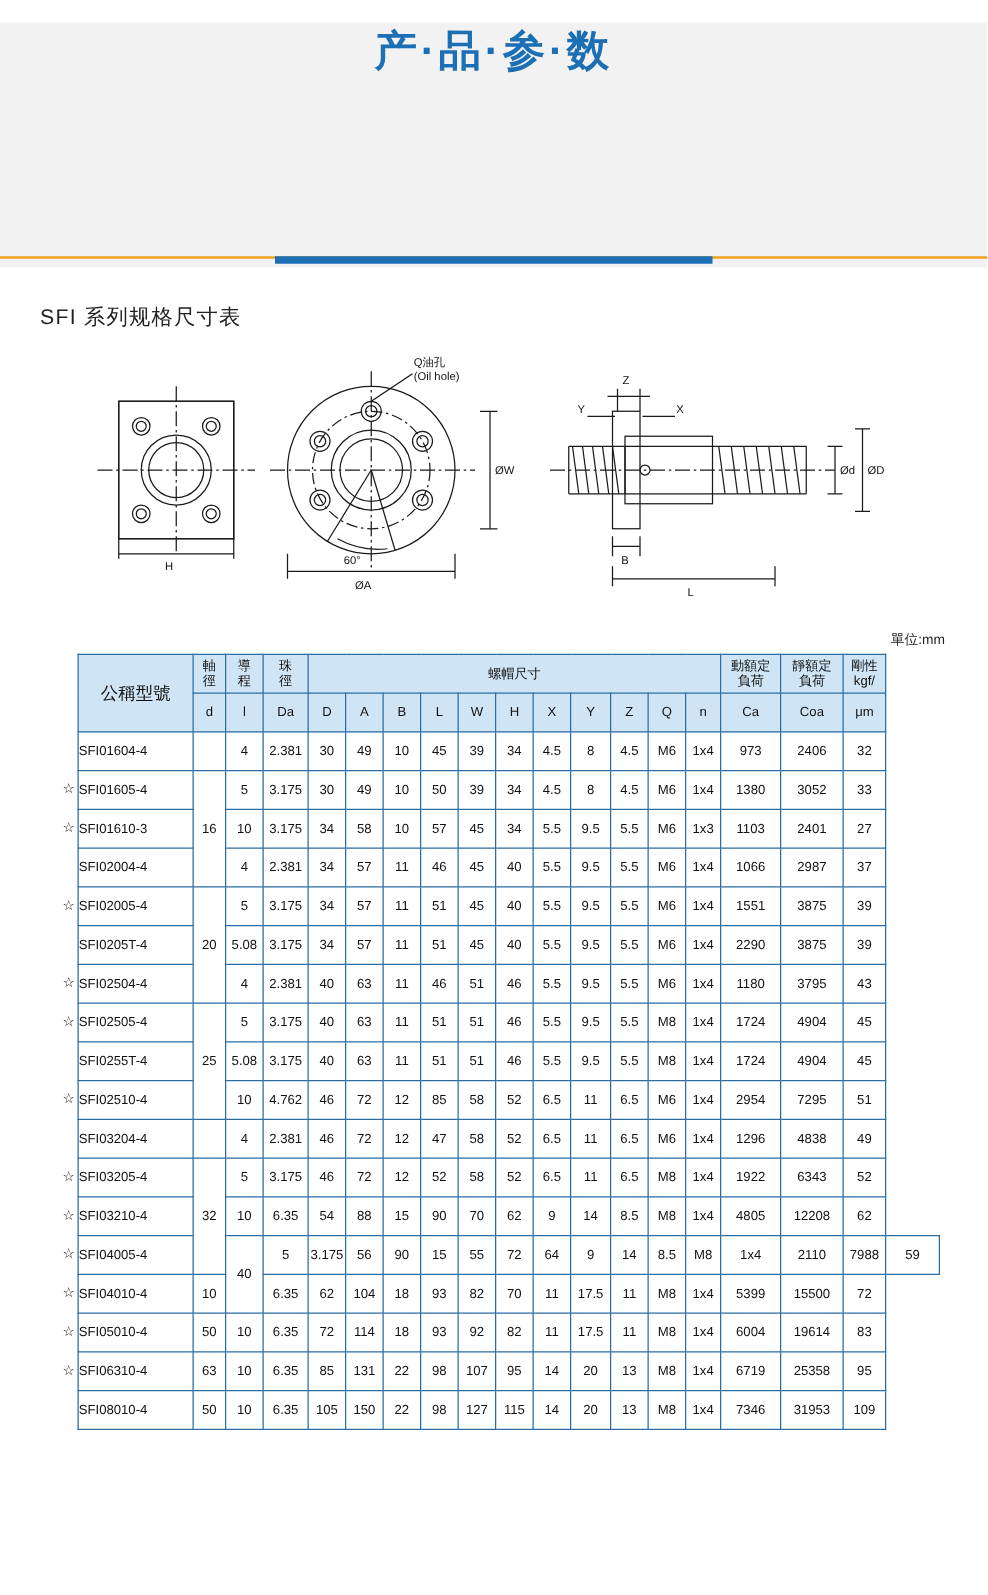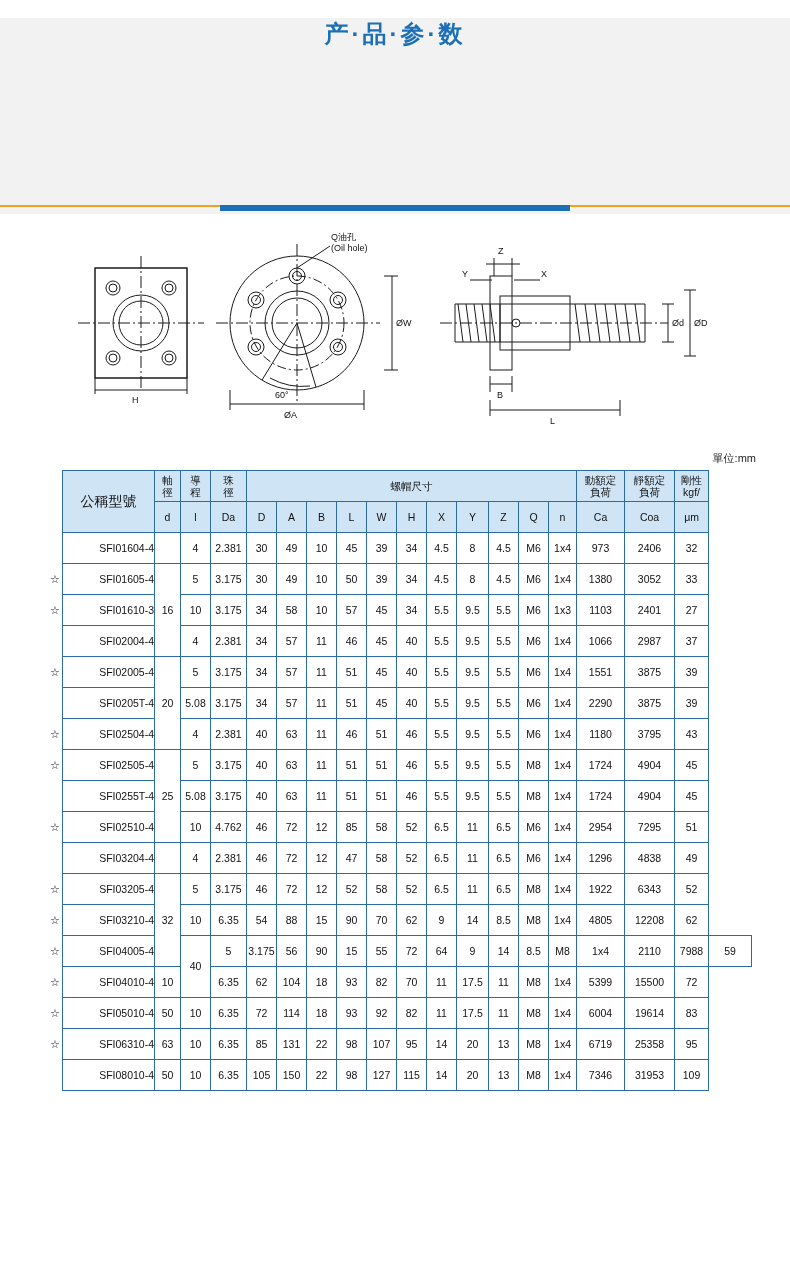--- a/index.html
+++ b/index.html
@@ -30,21 +30,21 @@
   .header-title-en {
     padding-top: 46px;
     font-size: 33px;
     font-weight: bold;
     letter-spacing: 6px;
     color: #f0a31e;
     font-family: "Liberation Sans", sans-serif;
   }
   .header-title-cn {
     margin-top: 18px;
-    font-size: 24px;
+    font-size: 34px;
     font-weight: bold;
     letter-spacing: 3px;
     color: #1c6fb5;
   }
   .header-rule {
     position: absolute;
     left: 0;
     right: 0;
     bottom: 7px;
     height: 2px;
@@ -104,22 +104,21 @@
     font-weight: normal;
   }
   table.spec th {
     background: #cfe4f5;
     font-size: 10.5px;
   }
   table.spec th.head-main {
     font-size: 14px;
   }
   table.spec td.model {
-    text-align: right;
-    padding-left: 14px;
+    text-align: left;
     position: relative;
     font-size: 10.5px;
   }
   td.model .star {
     position: absolute;
     left: -13px;
     top: 50%;
     transform: translateY(-50%);
     color: #111;
     font-size: 11px;
@@ -148,20 +147,21 @@
 <body>
 
 <div class="page">
 
   <div class="header">
     <div class="header-title-cn">产·品·参·数</div>
     <div class="header-rule"></div>
     <div class="header-rule-center"></div>
   </div>
 
+  <div class="section-title">SFI 系列规格尺寸表</div>
 
   <div class="drawings">
     <svg width="790" height="250" viewBox="0 0 790 250">
       <g stroke="#1a1a1a" fill="none" stroke-width="1">
 
         <g>
           <rect x="95" y="50" width="92" height="110" stroke="#1a1a1a"></rect>
           <rect x="95" y="50" width="92" height="110" stroke="#1a1a1a" fill="none"></rect>
           <circle cx="141" cy="105" r="28"></circle>
           <circle cx="141" cy="105" r="22"></circle>

